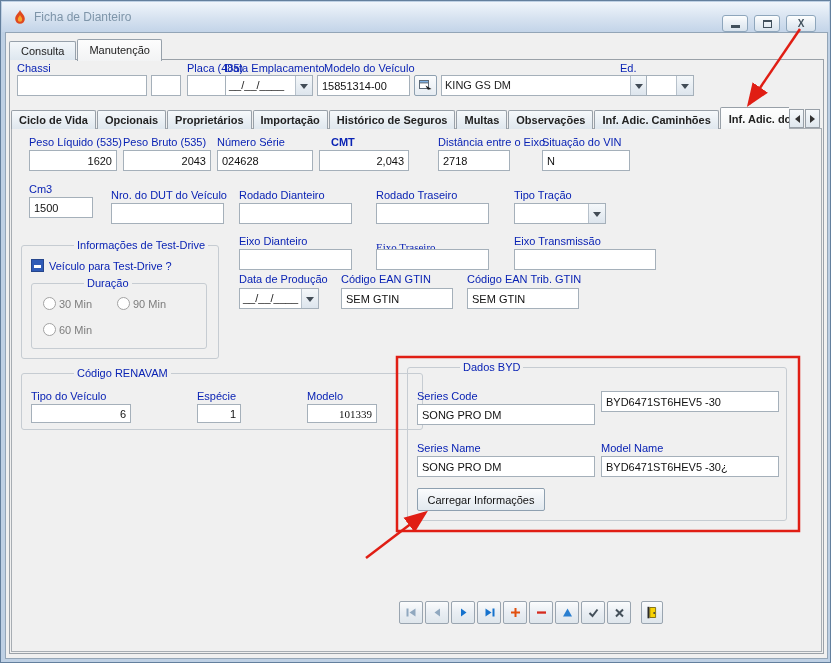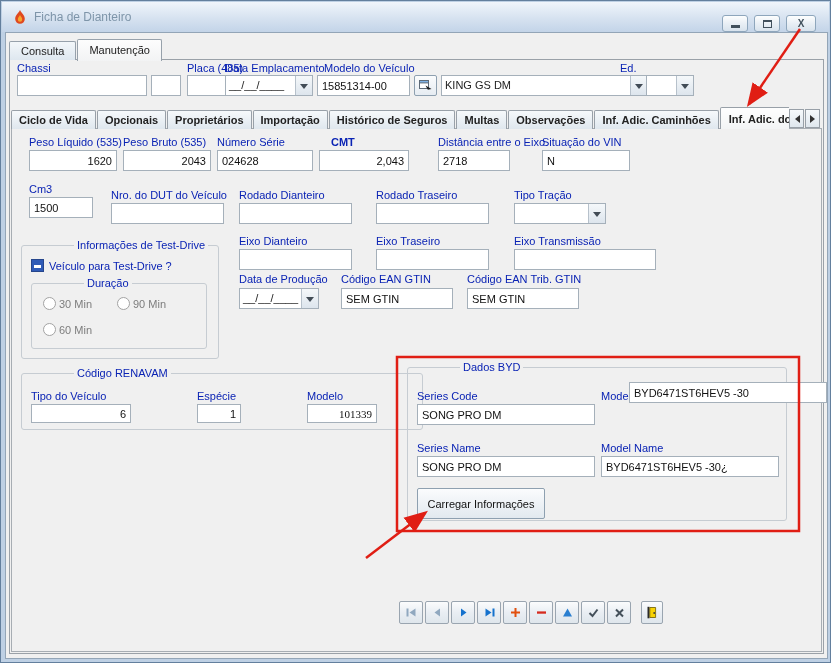--- a/index.html
+++ b/index.html
@@ -187,21 +187,21 @@
   <input class="edit" style="left: 238px; top: 202px; width: 113px;" value="">
   <input class="edit" style="left: 375px; top: 202px; width: 113px;" value="">
   <div class="combo" style="left:513px;top:202px;width:92px;">
     <span class="ctext"></span>
     <span class="cbtn">
         <i></i>
       </span>
   </div>
 
   <span class="lbl" style="left:238px;top:234px;">Eixo Dianteiro</span>
-  <span class="lbl" style="left:375px;top:234px;">Eixo Traseiro</span>
+  <span class="lbl" style="left:375px;top:240px;font-family:Liberation Serif, serif;">Eixo Traseiro</span>
   <span class="lbl" style="left:513px;top:234px;">Eixo Transmissão</span>
 
   <input class="edit" style="left: 238px; top: 248px; width: 113px;" value="">
   <input class="edit" style="left: 375px; top: 248px; width: 113px;" value="">
   <input class="edit" style="left: 513px; top: 248px; width: 142px;" value="">
 
   <div class="grp" style="left:20px;top:244px;width:198px;height:114px;">
     <span class="gtitle">Informações de Test-Drive</span>
   </div>
   <span class="checkbox" style="left:30px;top:258px;"></span>
@@ -238,26 +238,26 @@
   <input class="edit sm r" style="left: 30px; top: 403px; width: 100px;" value="6">
   <input class="edit sm r" style="left: 196px; top: 403px; width: 44px;" value="1">
   <input class="edit sm r" style="left: 306px; top: 403px; width: 70px; font-family: Liberation Serif, serif;" value="101339">
 
   <div class="grp" style="left:406px;top:366px;width:380px;height:154px;">
     <span class="gtitle">Dados BYD</span>
   </div>
   <span class="lbl" style="left:416px;top:389px;">Series Code</span>
   <span class="lbl" style="left:600px;top:389px;">Model Code</span>
   <input class="edit" style="left: 416px; top: 403px; width: 178px;" value="SONG PRO DM">
-  <input class="edit" style="left: 600px; top: 381px; width: 198px; margin-left: 28px;" value="BYD6471ST6HEV5 -30">
+  <input class="edit" style="left: 600px; top: 390px; width: 178px;" value="BYD6471ST6HEV5 -30">
   <span class="lbl" style="left:416px;top:441px;">Series Name</span>
   <span class="lbl" style="left:600px;top:441px;">Model Name</span>
   <input class="edit" style="left: 416px; top: 455px; width: 178px;" value="SONG PRO DM">
   <input class="edit" style="left: 600px; top: 455px; width: 178px;" value="BYD6471ST6HEV5 -30¿">
-  <button class="btn" style="left:416px;top:487px;width:128px;height:31px;">Carregar Informações</button>
+  <button class="btn" style="left:416px;top:487px;width:128px;height:23px;">Carregar Informações</button>
 
   <button class="nav" style="left:398px;top:600px;">
     <svg width="13" height="13" viewBox="0 0 13 13">
         <g fill="#90a8bf">
           <rect x="1.5" y="2.5" width="2" height="8"></rect>
           <polygon points="10.5,2.5 10.5,10.5 4.5,6.5"></polygon>
         </g>
       </svg>
   </button>
   <button class="nav" style="left:424px;top:600px;">

